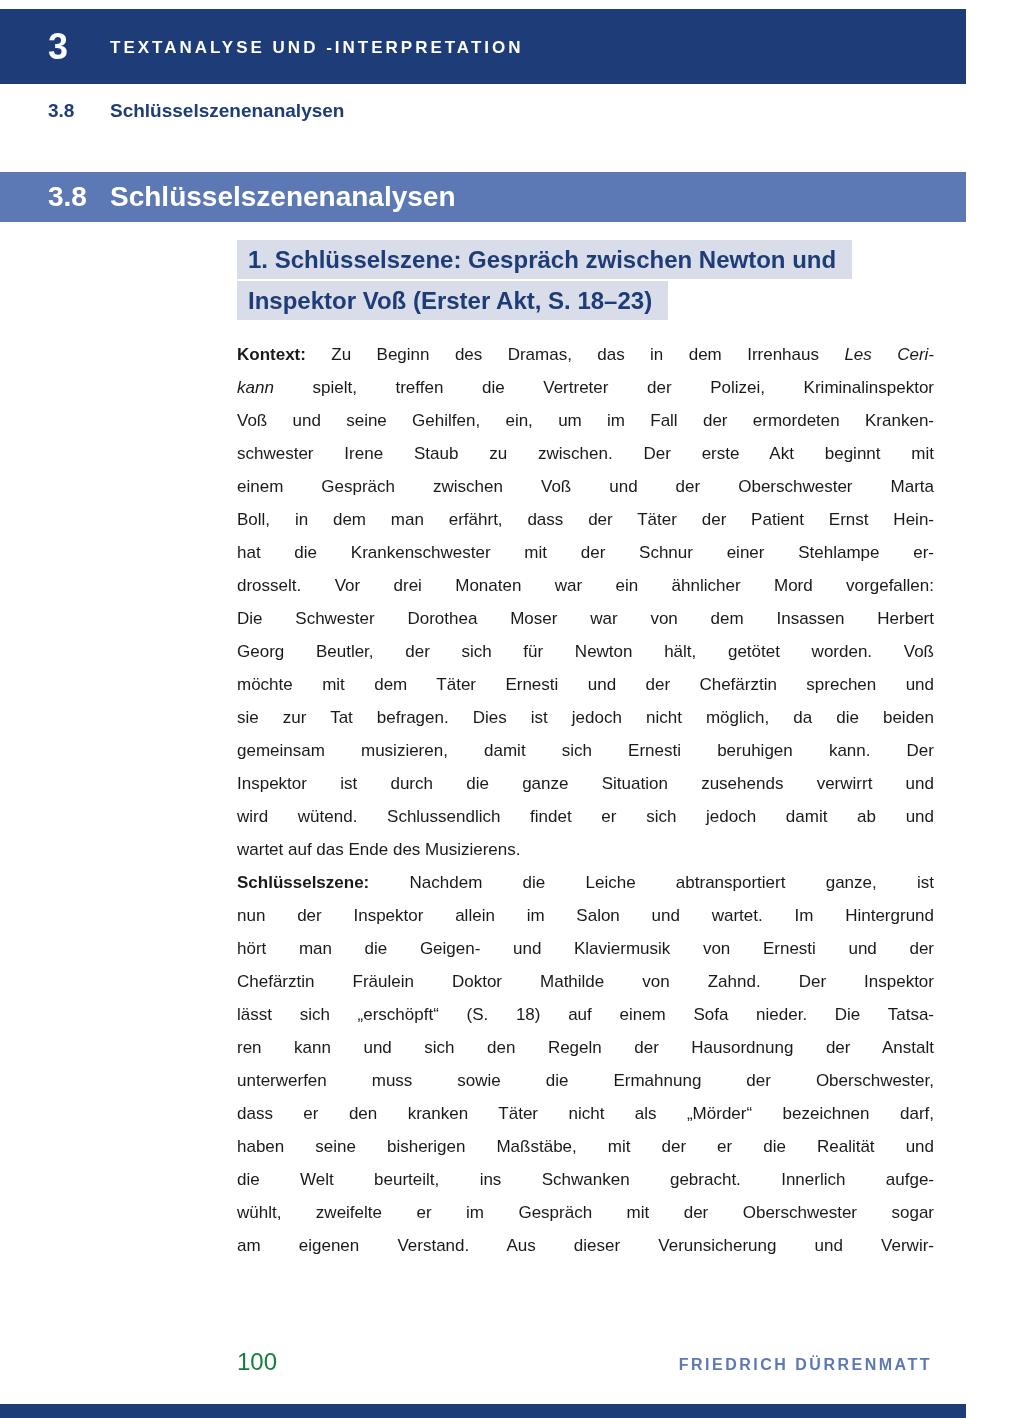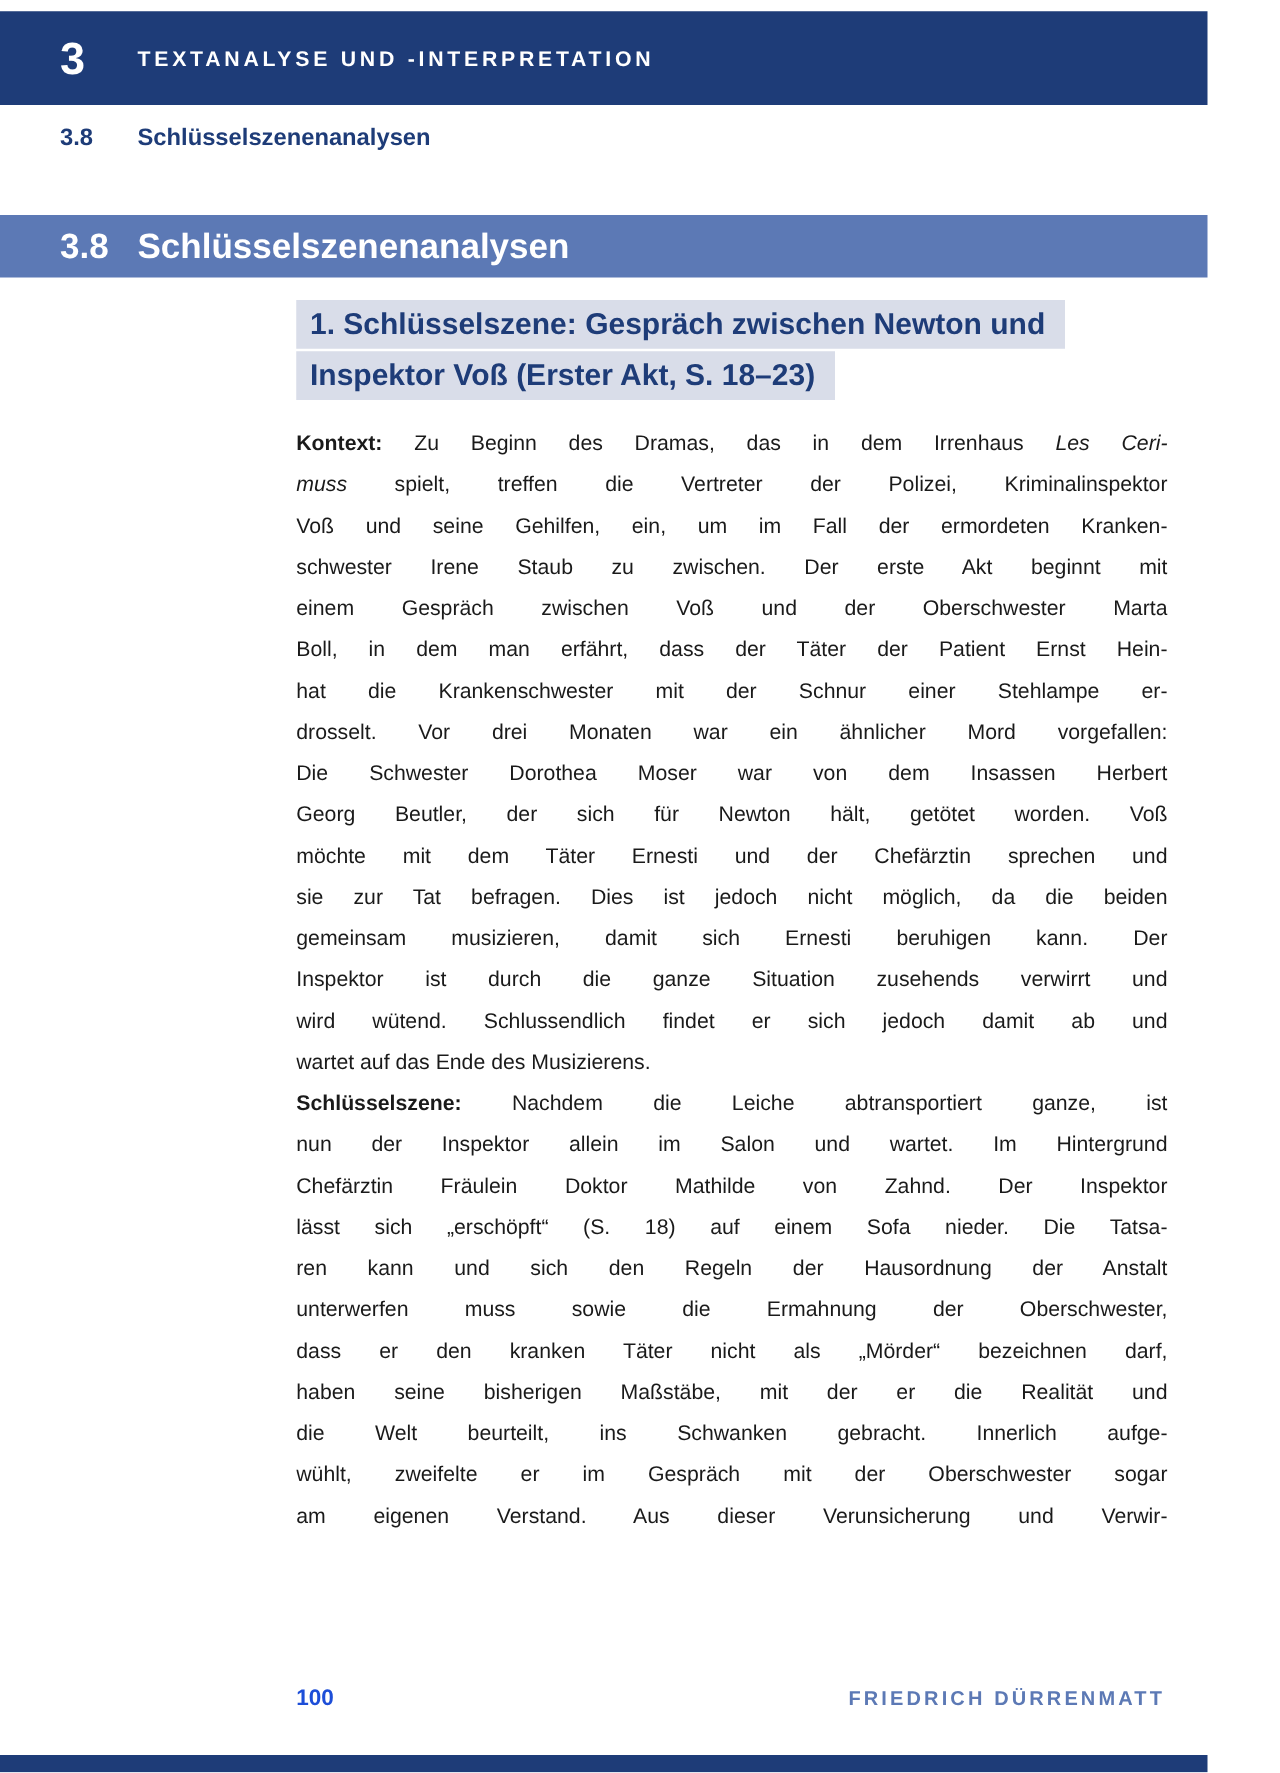--- a/index.html
+++ b/index.html
@@ -100,23 +100,22 @@
   
   .footer {
     position: absolute;
     left: 237px; right: 92px;
     top: 1348px;
     display: flex;
     justify-content: space-between;
     align-items: baseline;
   }
   .page-number {
-    color: #1d4ed8;
-    font-size: 18px;
-    font-weight: bold;
+    color: #15803d;
+    font-size: 24px;
   }
   .book-author {
     color: #5c79b5;
     font-size: 16px;
     font-weight: bold;
     letter-spacing: 2.5px;
   }
 
   .bottom-bar {
     position: absolute;
@@ -145,37 +144,38 @@
     <span class="sb-title">Schlüsselszenenanalysen</span>
   </div>
 
   <div class="content">
     <div class="subheading">
       <span class="subline">1. Schlüsselszene: Gespräch zwischen Newton und</span>
       <span class="subline">Inspektor Voß (Erster Akt, S. 18–23)</span>
     </div>
     <div class="body-text" id="body-text">
         <div class="line j"><span class="b">Kontext:</span><span> Zu Beginn des Dramas, das in dem Irrenhaus </span><span class="i">Les Ceri-</span></div>
-        <div class="line j"><span class="i">muss</span><span> spielt, treffen die Vertreter der Polizei, Kriminalinspektor</span></div>
+        <div class="line j"><span class="i">kann</span><span> spielt, treffen die Vertreter der Polizei, Kriminalinspektor</span></div>
         <div class="line j"><span>Voß und seine Gehilfen, ein, um im Fall der ermordeten Kranken-</span></div>
         <div class="line j"><span>schwester Irene Staub zu zwischen. Der erste Akt beginnt mit</span></div>
         <div class="line j"><span>einem Gespräch zwischen Voß und der Oberschwester Marta</span></div>
         <div class="line j"><span>Boll, in dem man erfährt, dass der Täter der Patient Ernst Hein-</span></div>
         <div class="line j"><span>hat die Krankenschwester mit der Schnur einer Stehlampe er-</span></div>
         <div class="line j"><span>drosselt. Vor drei Monaten war ein ähnlicher Mord vorgefallen:</span></div>
         <div class="line j"><span>Die Schwester Dorothea Moser war von dem Insassen Herbert</span></div>
         <div class="line j"><span>Georg Beutler, der sich für Newton hält, getötet worden. Voß</span></div>
         <div class="line j"><span>möchte mit dem Täter Ernesti und der Chefärztin sprechen und</span></div>
         <div class="line j"><span>sie zur Tat befragen. Dies ist jedoch nicht möglich, da die beiden</span></div>
         <div class="line j"><span>gemeinsam musizieren, damit sich Ernesti beruhigen kann. Der</span></div>
         <div class="line j"><span>Inspektor ist durch die ganze Situation zusehends verwirrt und</span></div>
         <div class="line j"><span>wird wütend. Schlussendlich findet er sich jedoch damit ab und</span></div>
         <div class="line"><span>wartet auf das Ende des Musizierens.</span></div>
         <div class="line j"><span class="b">Schlüsselszene:</span><span> Nachdem die Leiche abtransportiert ganze, ist</span></div>
         <div class="line j"><span>nun der Inspektor allein im Salon und wartet. Im Hintergrund</span></div>
+        <div class="line j"><span>hört man die Geigen- und Klaviermusik von Ernesti und der</span></div>
         <div class="line j"><span>Chefärztin Fräulein Doktor Mathilde von Zahnd. Der Inspektor</span></div>
         <div class="line j"><span>lässt sich „erschöpft“ (S. 18) auf einem Sofa nieder. Die Tatsa-</span></div>
         <div class="line j"><span>ren kann und sich den Regeln der Hausordnung der Anstalt</span></div>
         <div class="line j"><span>unterwerfen muss sowie die Ermahnung der Oberschwester,</span></div>
         <div class="line j"><span>dass er den kranken Täter nicht als „Mörder“ bezeichnen darf,</span></div>
         <div class="line j"><span>haben seine bisherigen Maßstäbe, mit der er die Realität und</span></div>
         <div class="line j"><span>die Welt beurteilt, ins Schwanken gebracht. Innerlich aufge-</span></div>
         <div class="line j"><span>wühlt, zweifelte er im Gespräch mit der Oberschwester sogar</span></div>
         <div class="line j"><span>am eigenen Verstand. Aus dieser Verunsicherung und Verwir-</span></div>
       </div>

